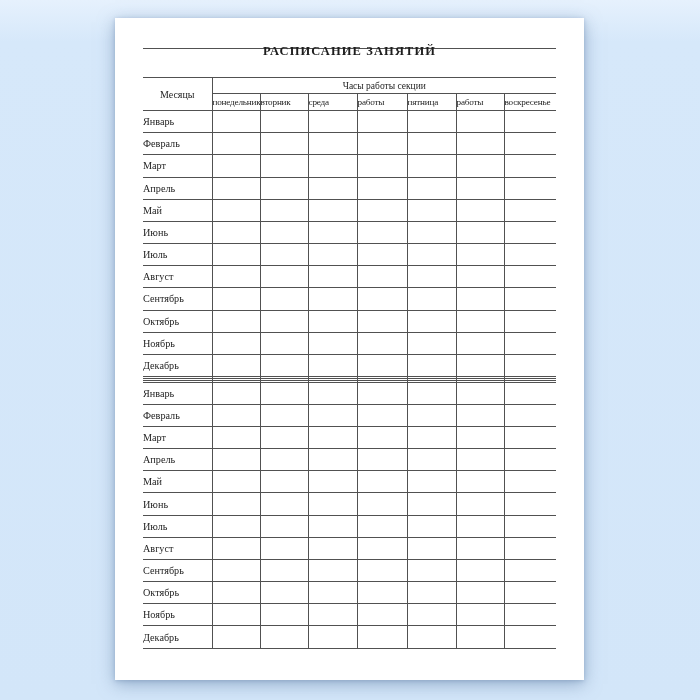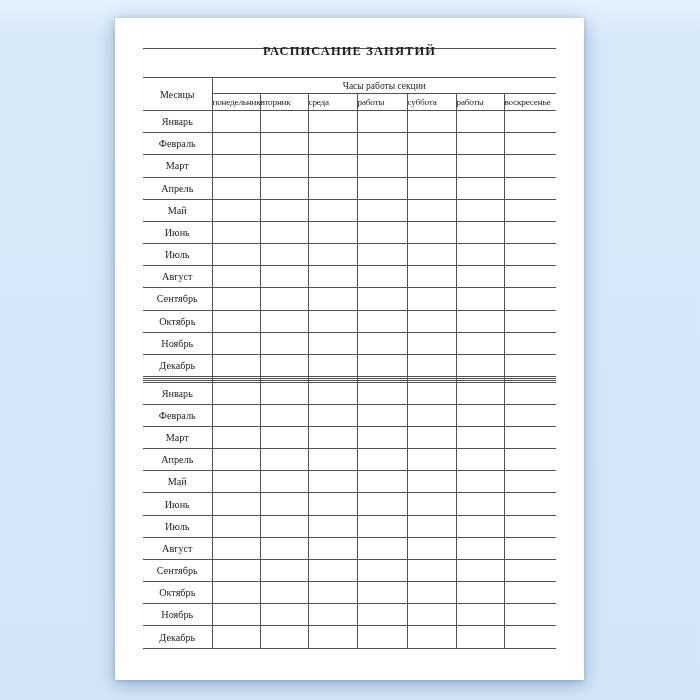--- a/index.html
+++ b/index.html
@@ -79,21 +79,21 @@
   }
   .day-head {
     font-weight: normal;
     font-size: 9.2px;
     letter-spacing: -0.2px;
     text-align: left;
     vertical-align: middle;
   }
   .month-cell {
     font-size: 10.2px;
-    text-align: center;
+    text-align: left;
     padding-left: 7px;
     vertical-align: middle;
   }
 </style>
 </head>
 <body>
 
 <div class="scene">
   <div class="page">
     <div class="top-rule"></div>
@@ -112,21 +112,21 @@
       <thead>
         <tr class="hours-row">
           <th class="months-head no-left" rowspan="2">Месяцы</th>
           <th class="hours-head no-right" colspan="7">Часы работы секции</th>
         </tr>
         <tr class="days-row" id="days-row">
             <th class="day-head">понедельник</th>
             <th class="day-head">вторник</th>
             <th class="day-head">среда</th>
             <th class="day-head">работы</th>
-            <th class="day-head">суббота</th>
+            <th class="day-head">пятница</th>
             <th class="day-head">работы</th>
             <th class="day-head no-right">воскресенье</th>
           </tr>
       </thead>
       <tbody id="schedule-body">
           <tr>
             <td class="month-cell no-left">Январь</td>
             <td class="day-cell"></td>
             <td class="day-cell"></td>
             <td class="day-cell"></td>

